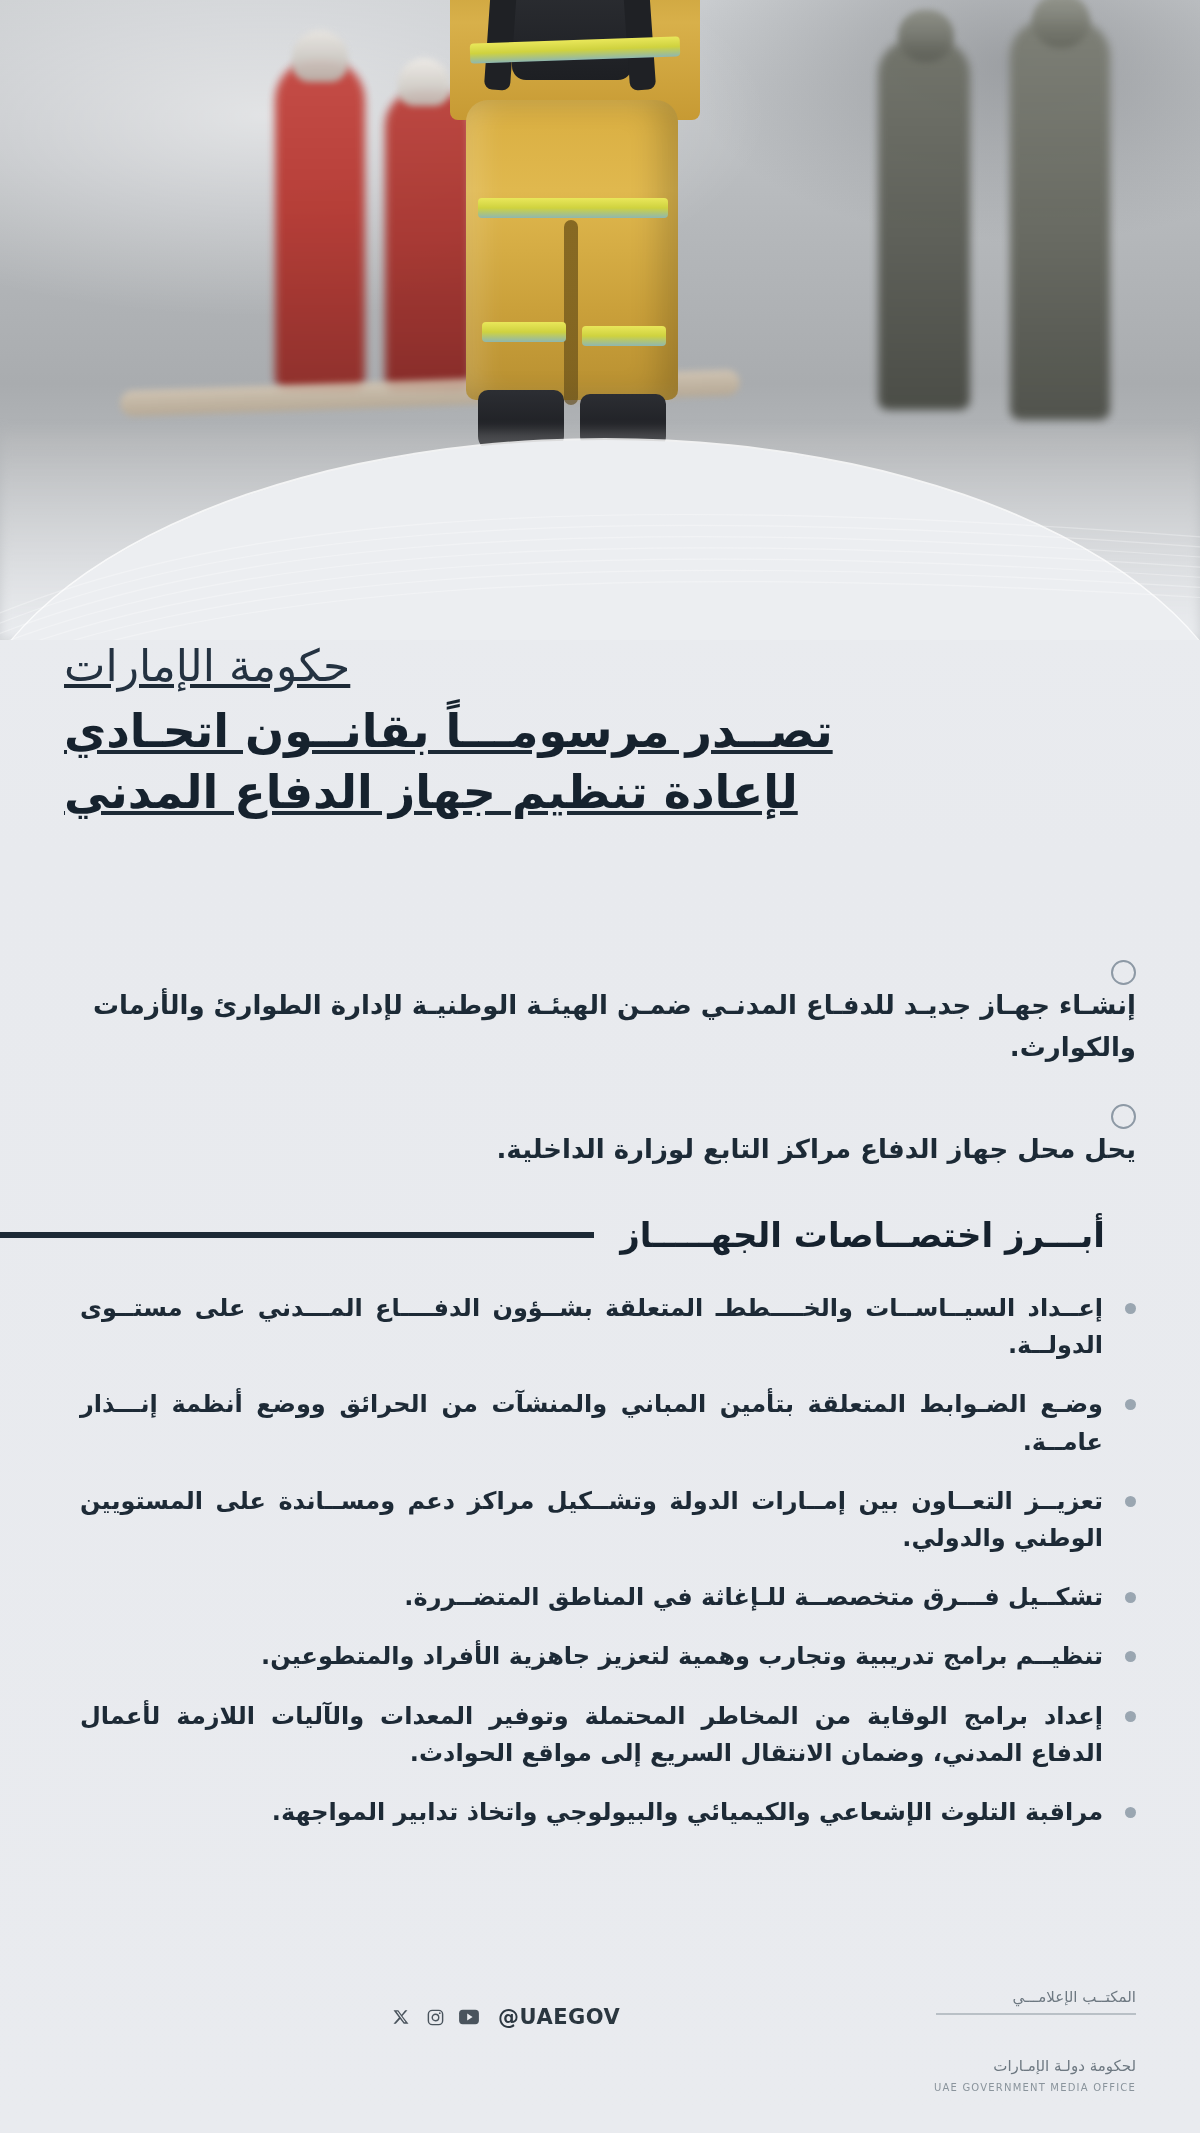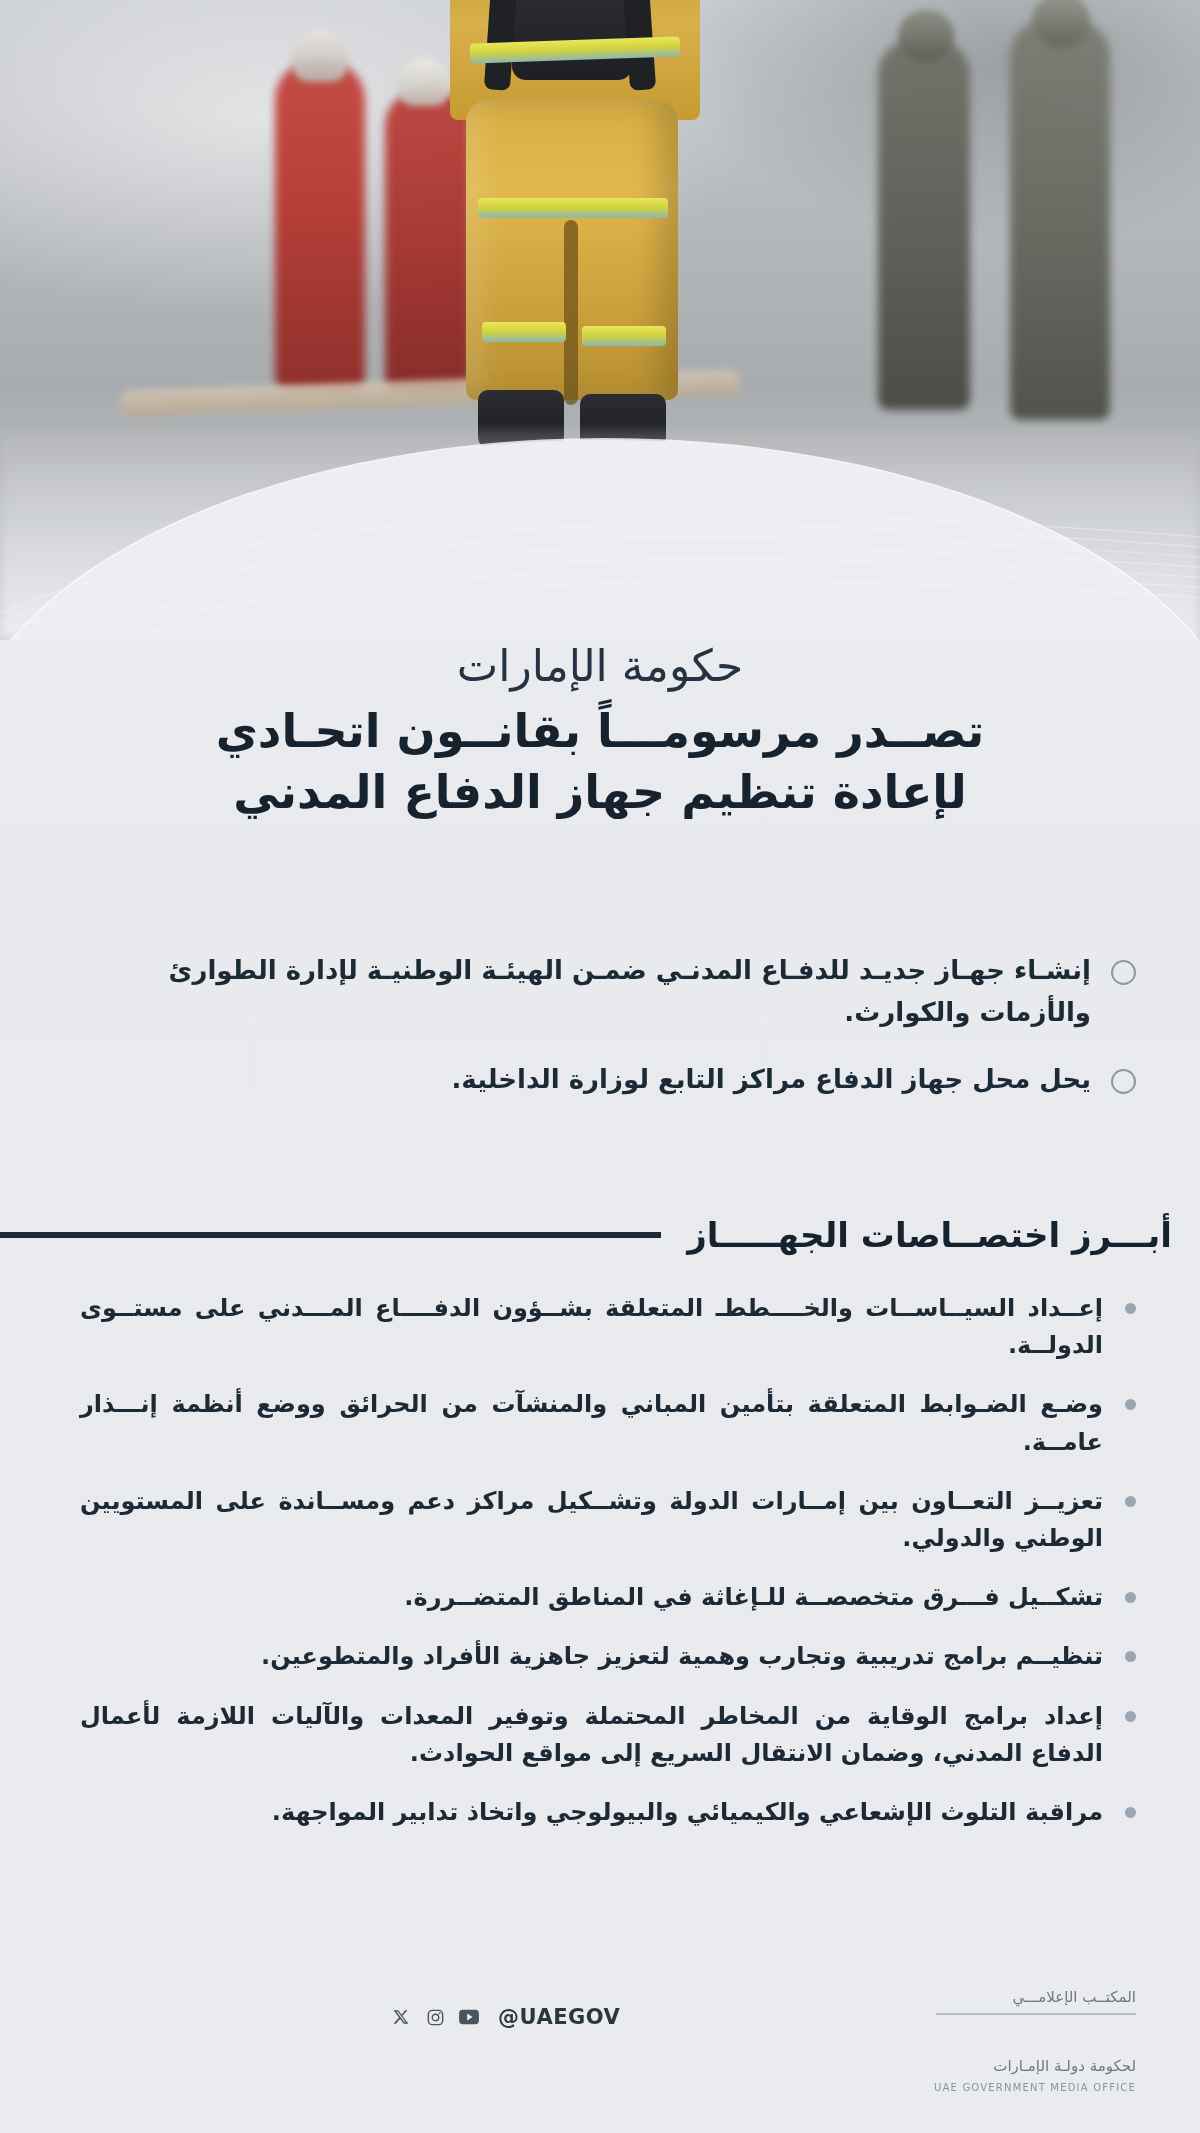--- a/index.html
+++ b/index.html
@@ -119,22 +119,23 @@
     position: absolute; left: 0; bottom: -30px; width: 1200px; height: 190px;
     opacity: 0.55;
   }
 
   
   .title-wrap {
     position: absolute;
     top: 640px;
     right: 64px;
     left: 64px;
-    text-align: center;
+    text-align: left;
     color: #1d2a36;
+    text-decoration: underline;
   }
   .title-line-1 {
     font-size: 44px;
     font-weight: 400;
     letter-spacing: 0.5px;
     color: #243241;
     margin-bottom: 10px;
   }
   .title-line-2, .title-line-3 {
     font-size: 46px;
@@ -146,20 +147,21 @@
 
   
   .top-points {
     position: absolute;
     top: 950px;
     right: 64px;
     left: 80px;
   }
   .tp-row {
     display: flex;
+    flex-direction: column;
     align-items: flex-start;
     justify-content: space-between;
     margin-bottom: 26px;
   }
   .tp-circle {
     flex: 0 0 auto;
     width: 21px; height: 21px;
     border: 2px solid #8d99a5;
     border-radius: 50%;
     margin-left: 20px;
@@ -177,21 +179,21 @@
 
   
   .section-head {
     position: absolute;
     top: 1215px;
     right: 0; left: 0;
     display: flex;
     flex-direction: row;
     align-items: center;
     justify-content: flex-start;
-    padding-right: 28px;
+    padding-right: 95px;
   }
   .sh-title {
     font-size: 34px;
     font-weight: 700;
     color: #16222e;
     letter-spacing: 2px;
     white-space: nowrap;
   }
   .sh-rule {
     flex: 1 1 auto;

